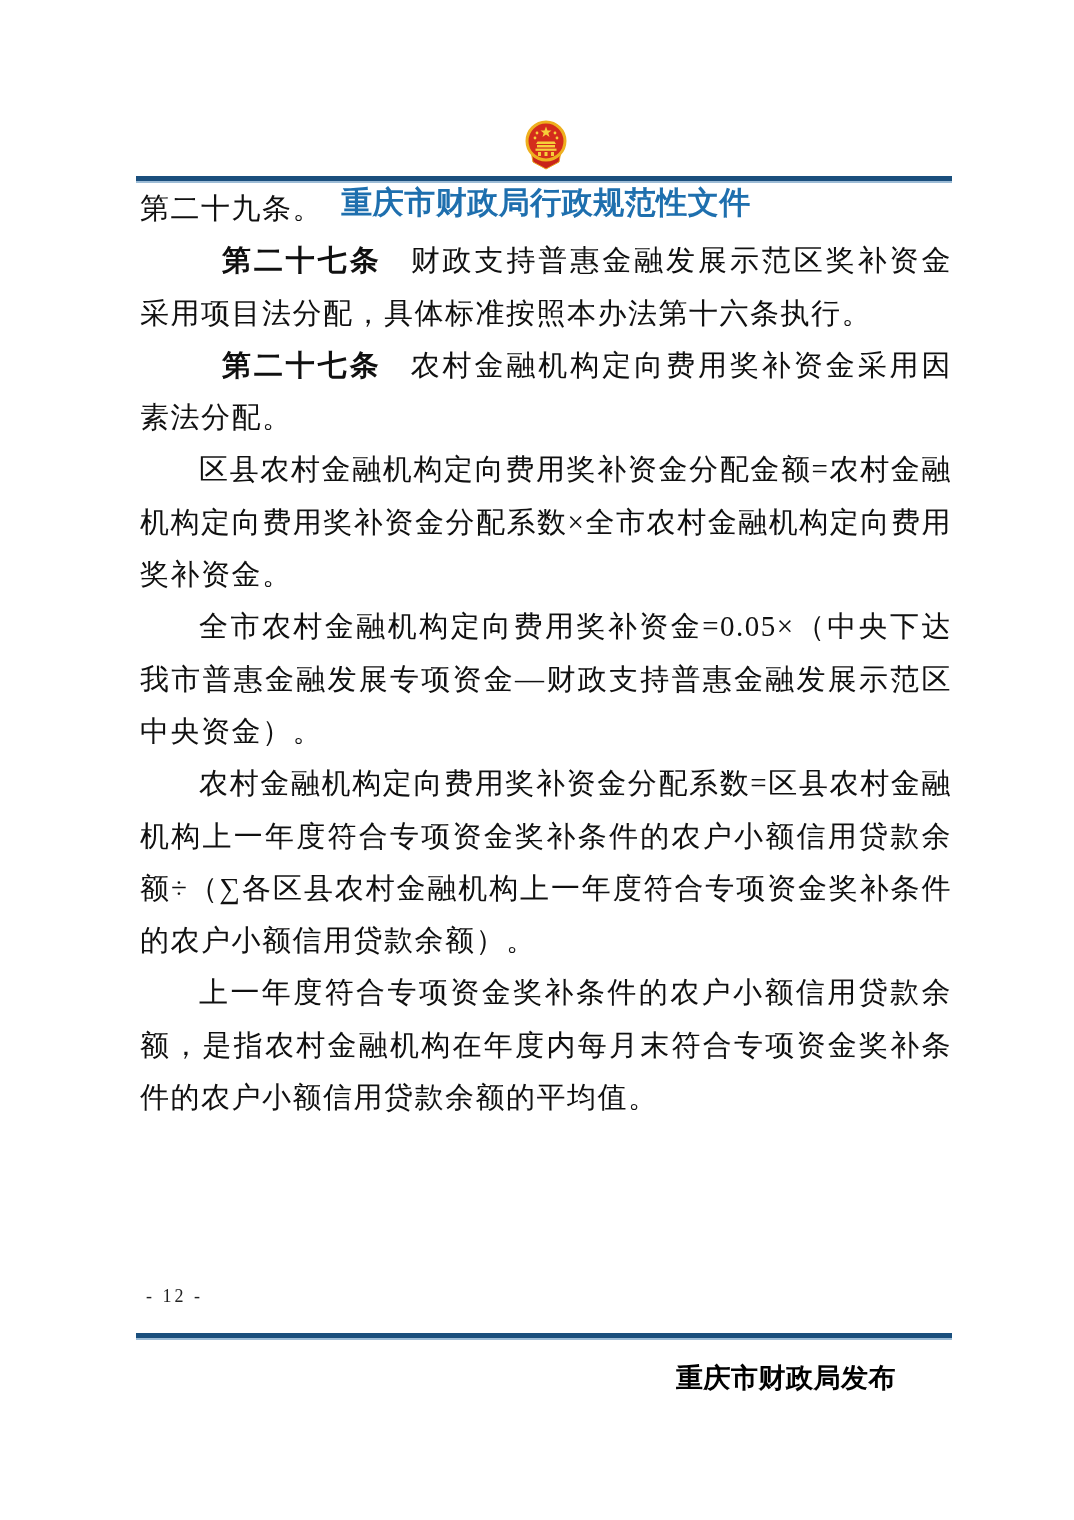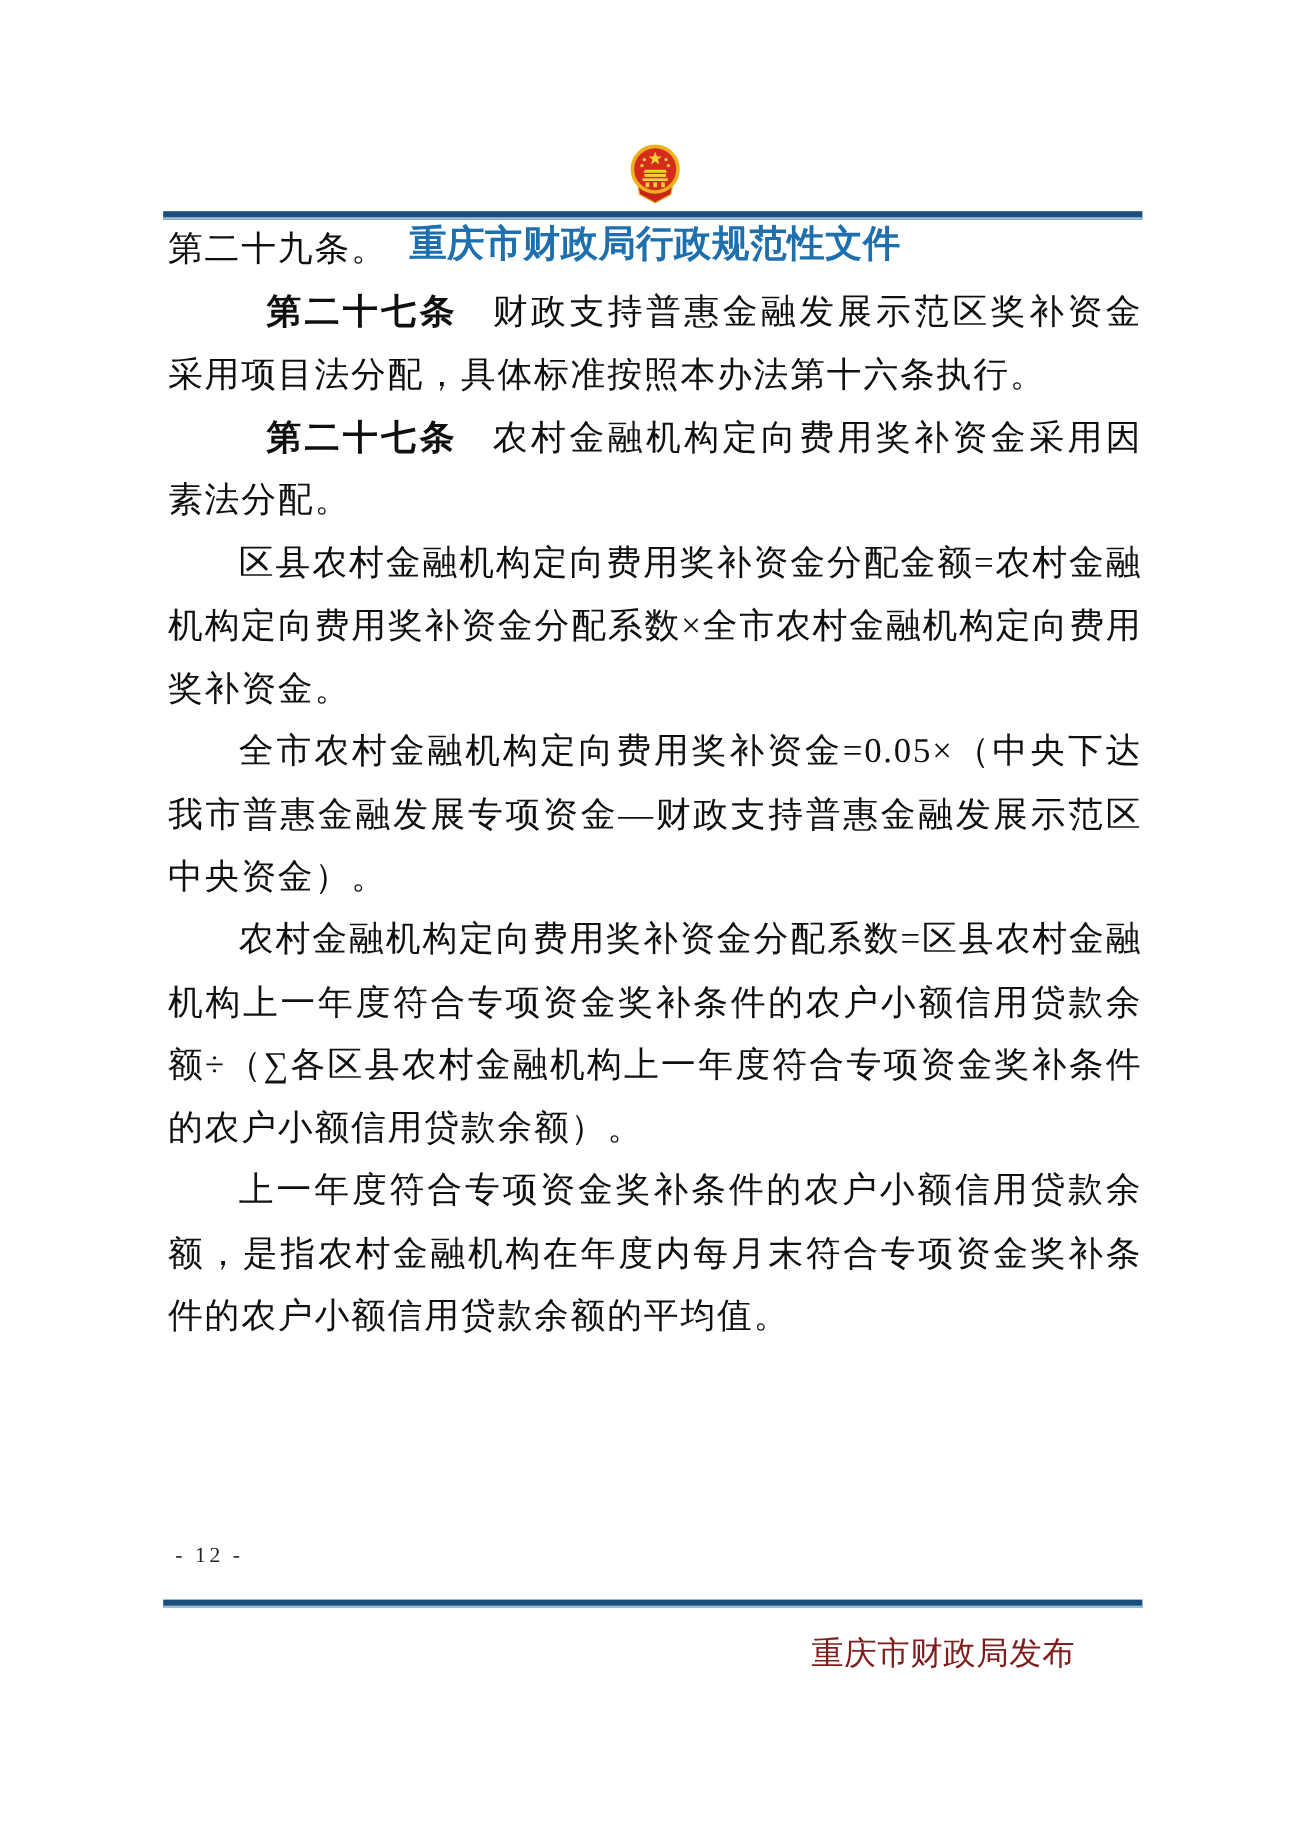--- a/index.html
+++ b/index.html
@@ -55,24 +55,24 @@
     font-family:"Liberation Serif","DejaVu Serif",serif;
   }
   .footer-rule{
     position:absolute;left:136px;top:1333px;width:816px;height:5px;
     background:#1a4f7d;
     border-bottom:2px solid #9dbcd6;
   }
   .publisher{
     position:absolute;left:676px;top:1360px;
     font-family:"Liberation Sans","DejaVu Sans",sans-serif;
-    font-weight:400;
+    font-weight:700;
     font-size:27px;
     letter-spacing:0.5px;
-    color:#7f1d1d;
+    color:#000000;
     white-space:nowrap;
   }
 </style>
 </head>
 <body>
 
 <div class="page">
 
   <div class="header">
     <svg class="emblem" viewBox="0 0 46 50" aria-hidden="true">

